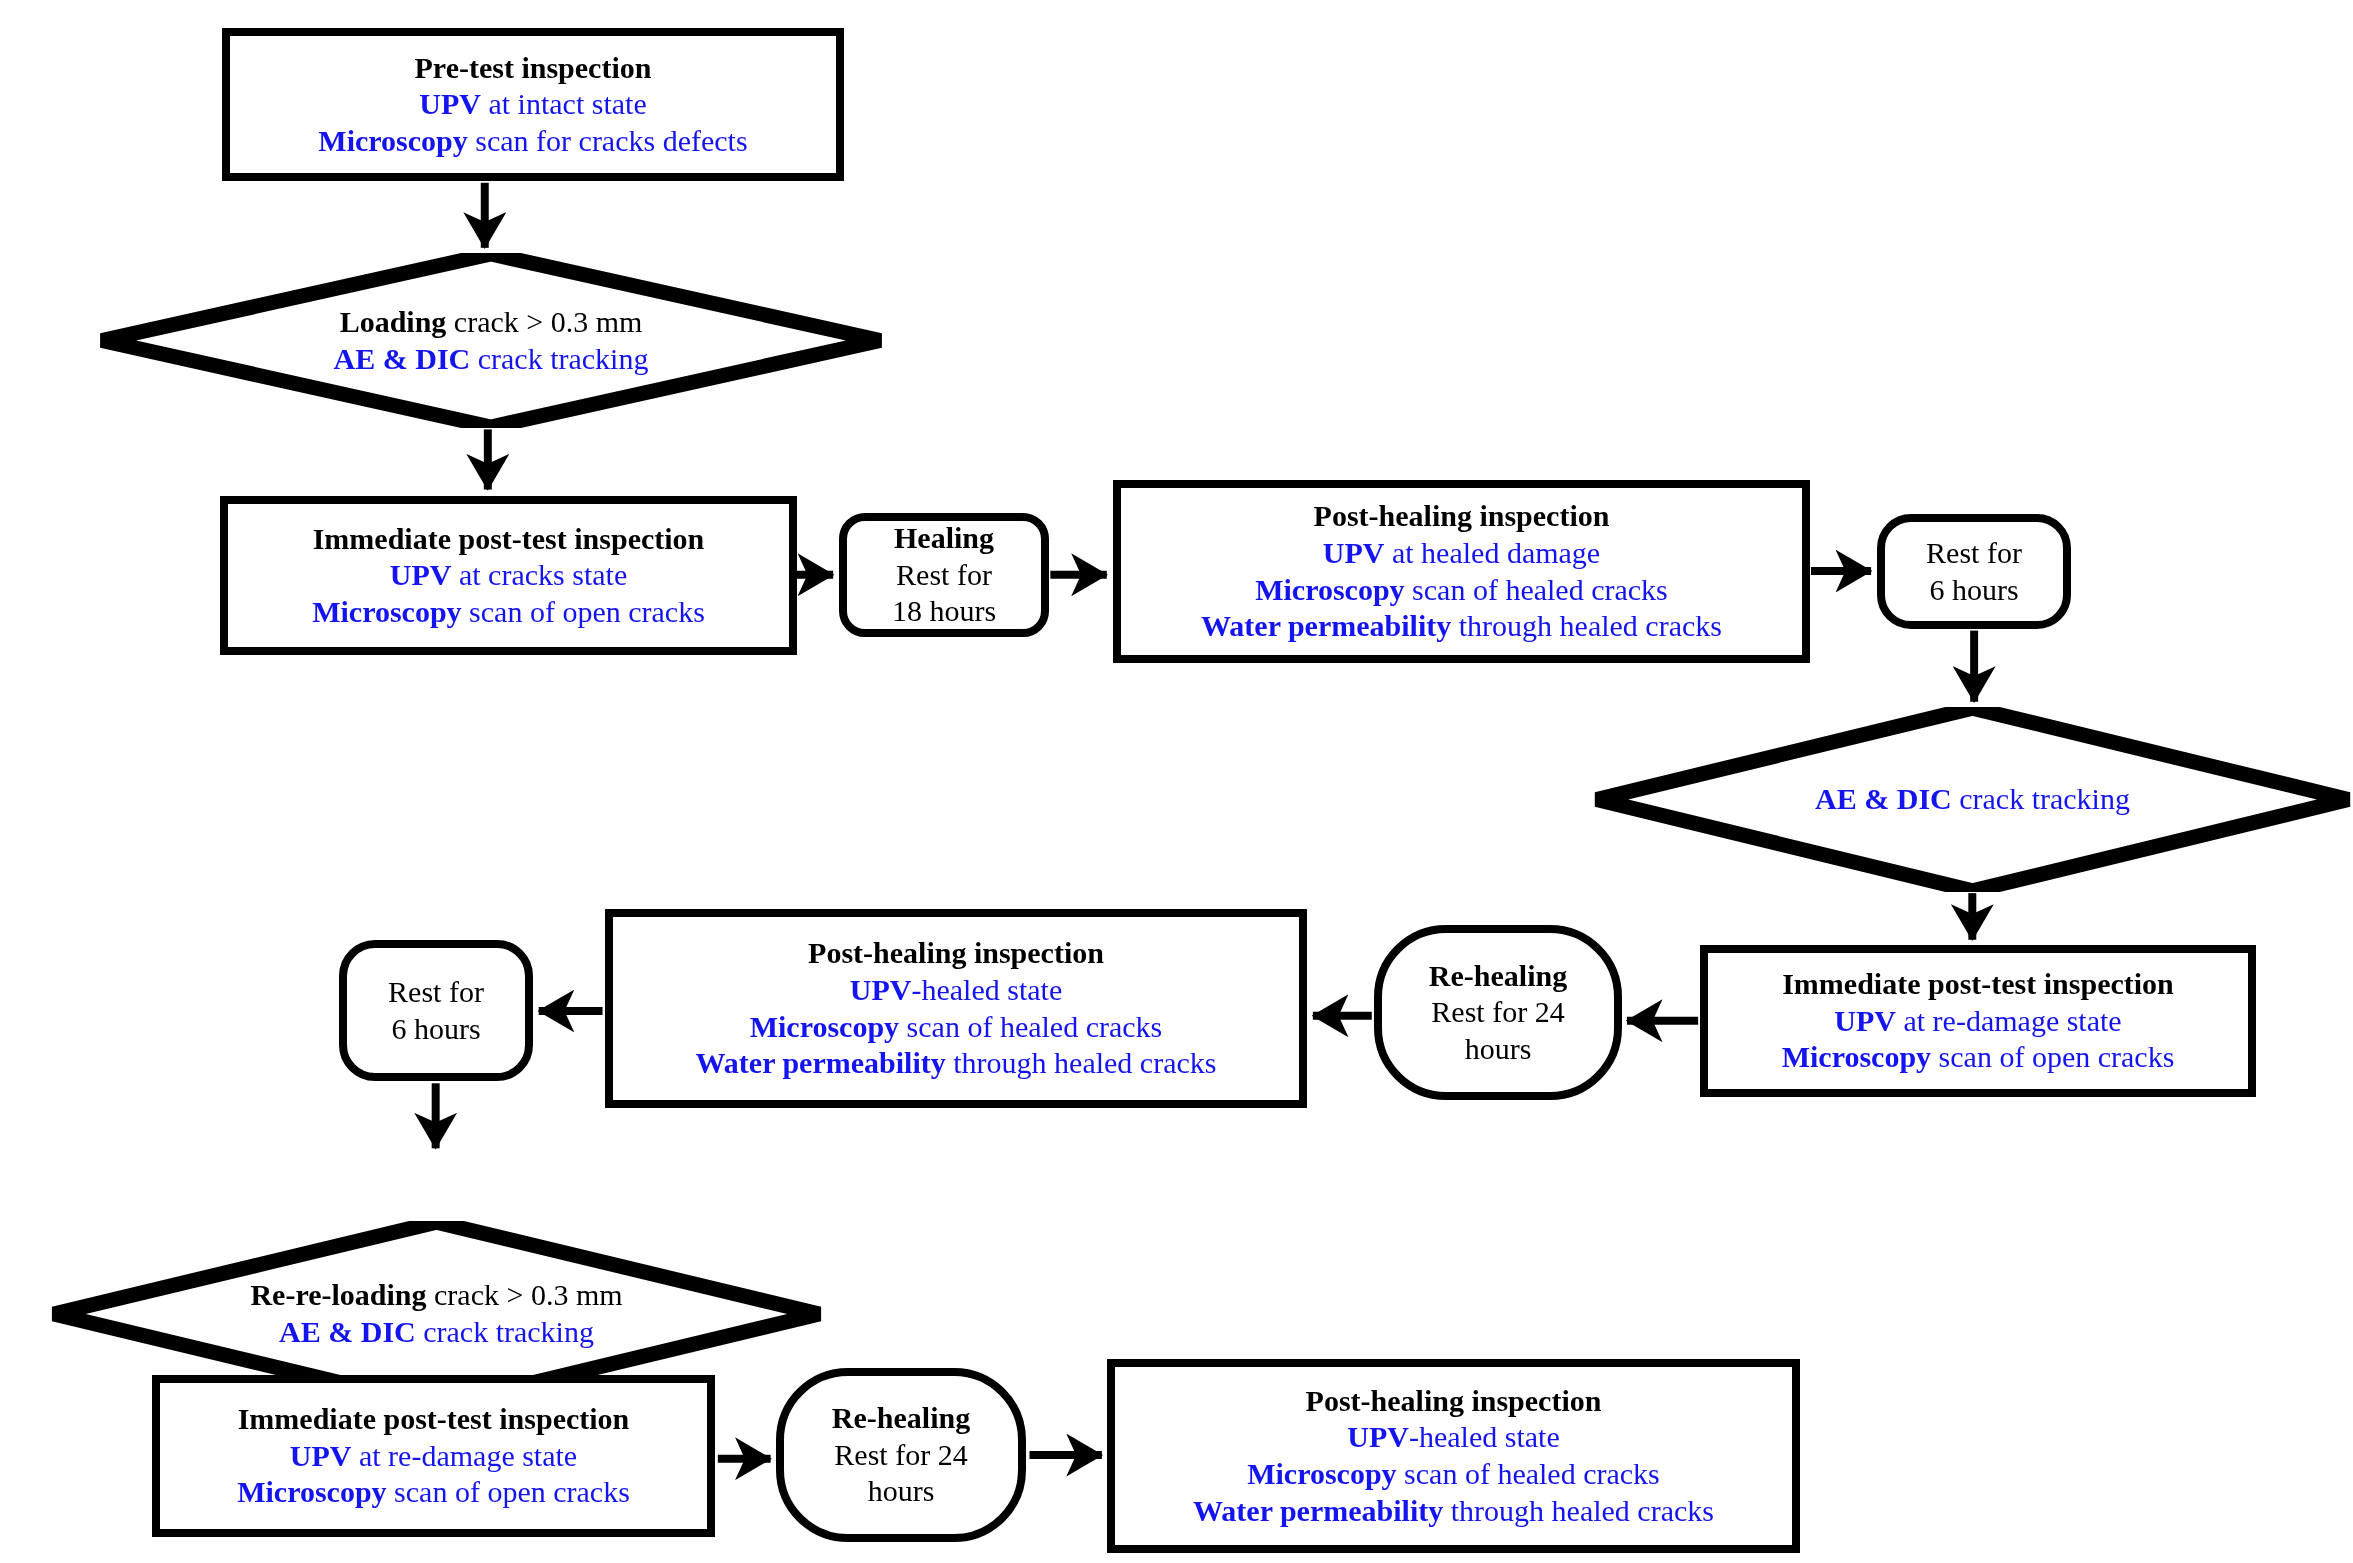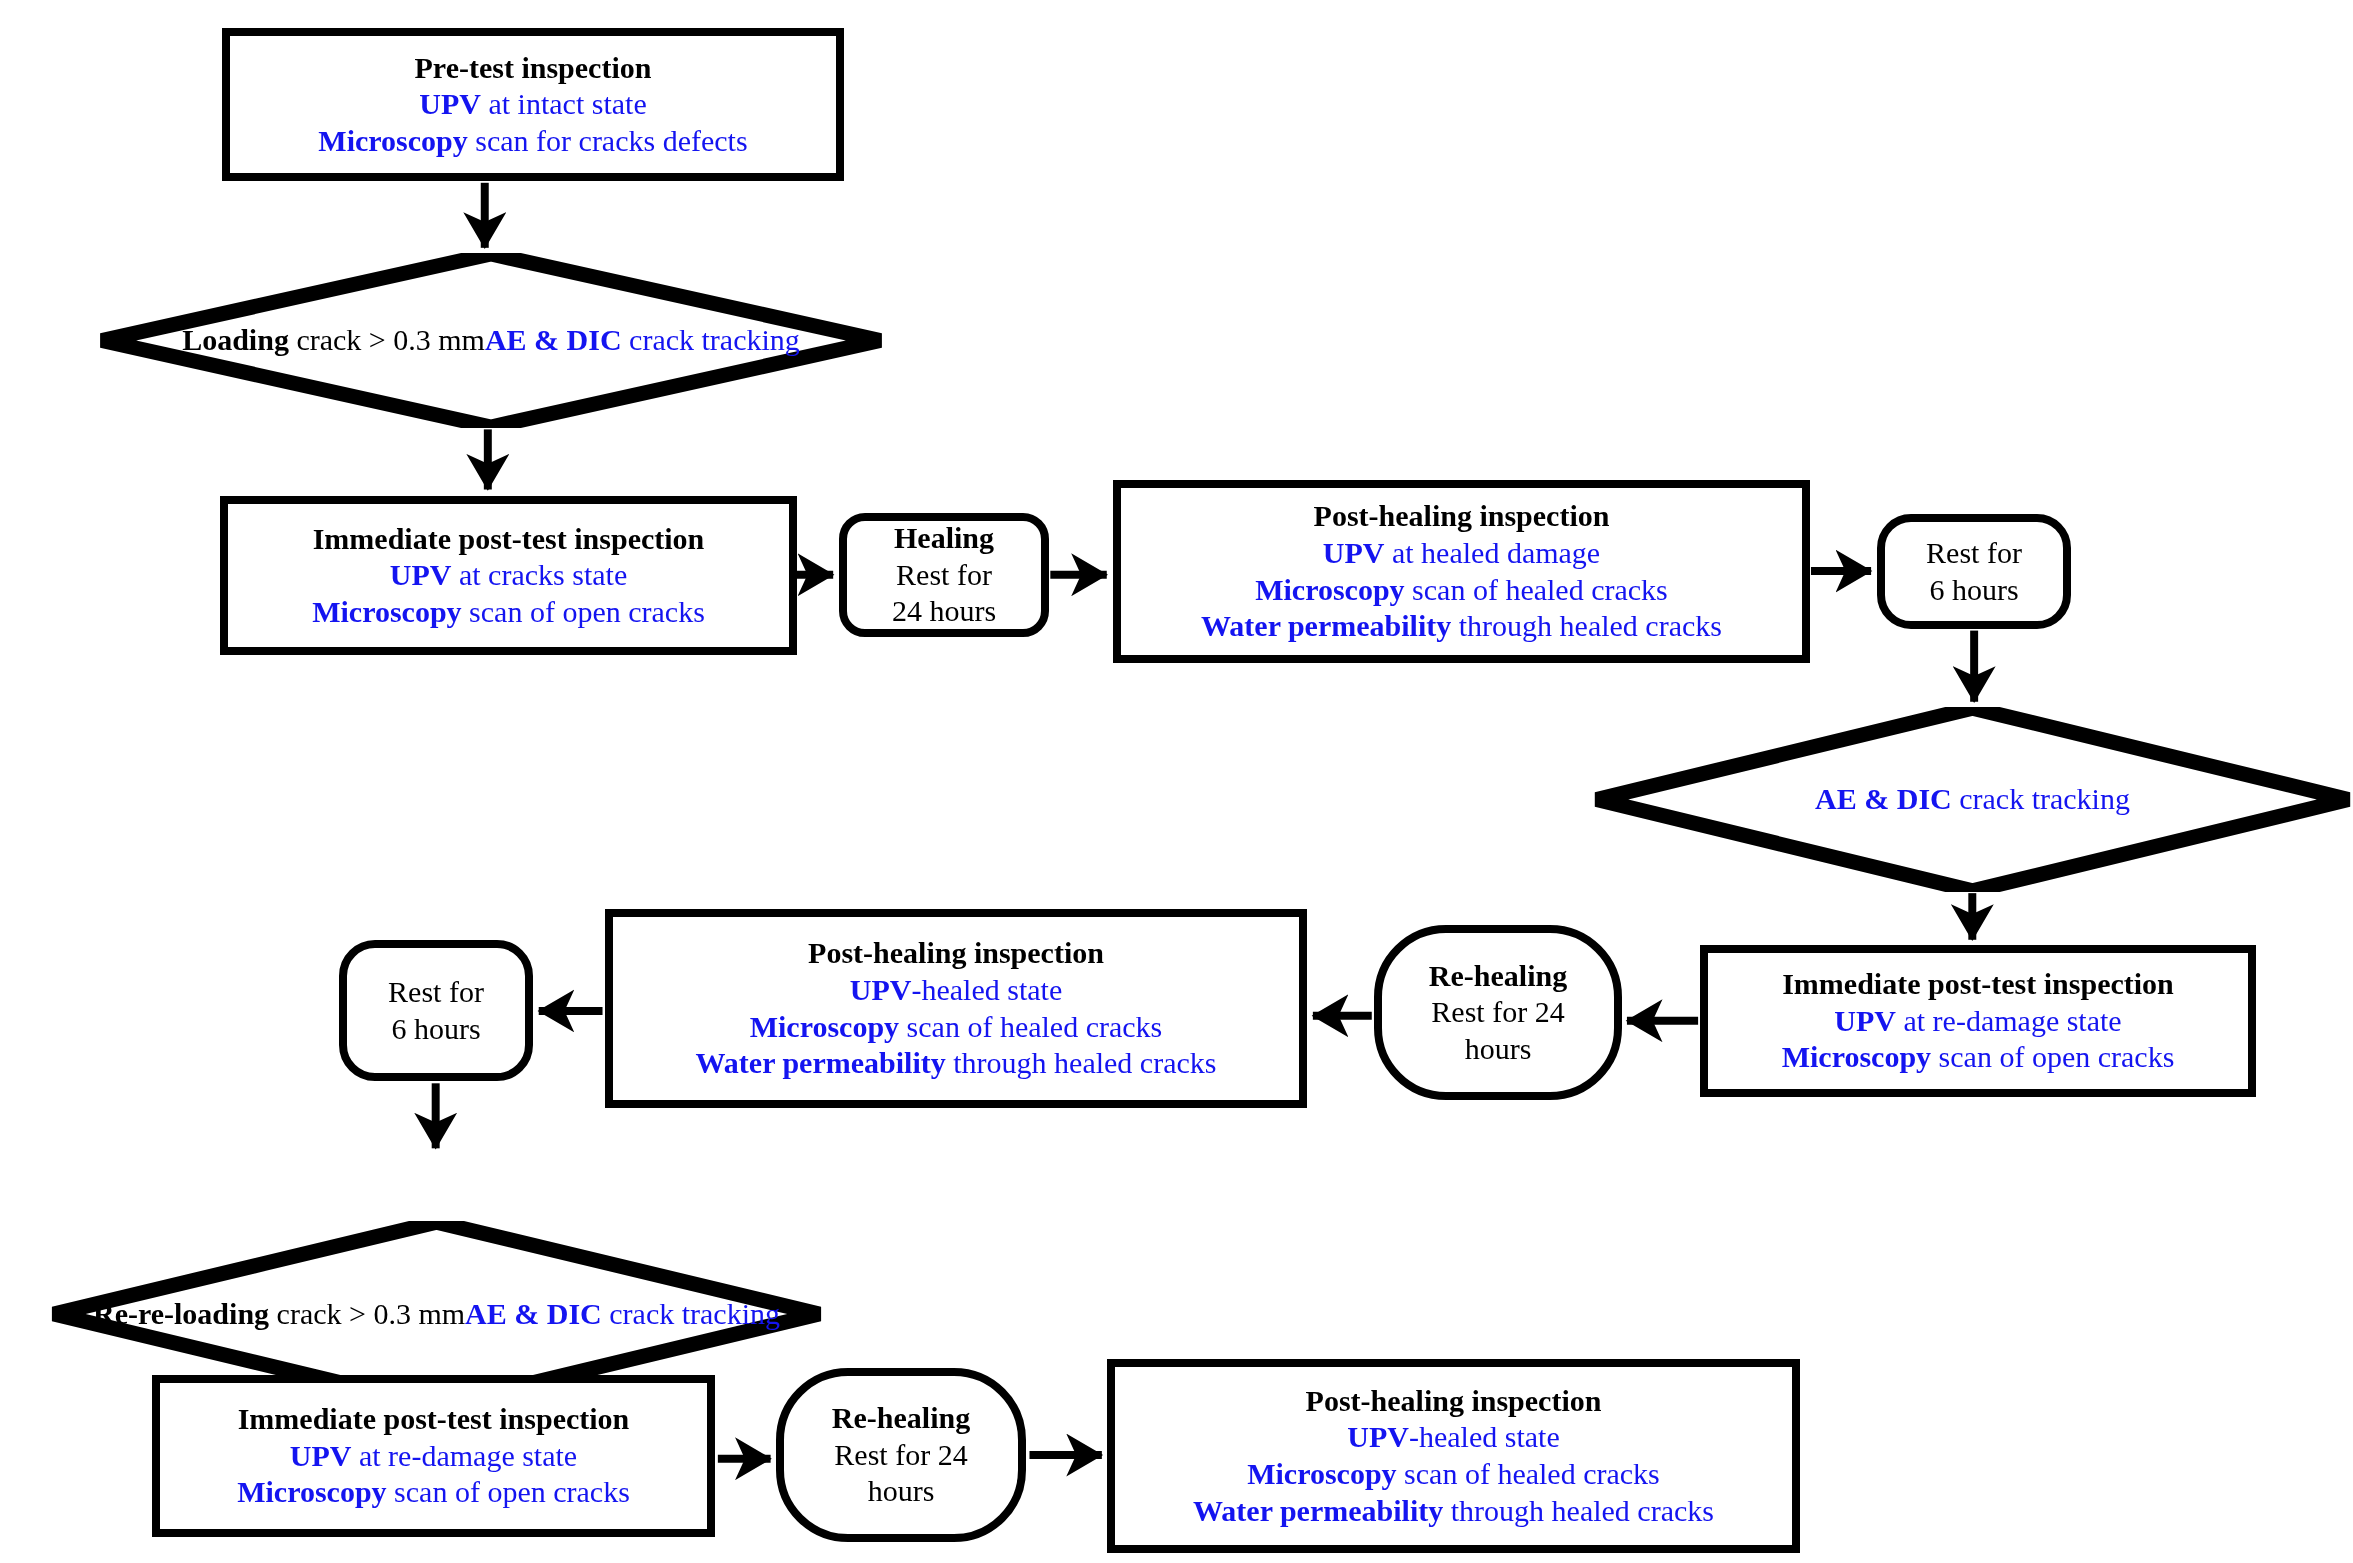--- a/index.html
+++ b/index.html
@@ -14,21 +14,21 @@
     text-align:center;font-size:30px;line-height:1.22;
   }
   .rect{border:8px solid var(--ink);background:var(--bg);}
   .rounded{border:8.6px solid var(--ink);background:var(--bg);}
   .b{font-weight:700;}
   .blue{color:var(--accent);}
   .ln{white-space:nowrap;}
   .diamond{background:transparent;border:none;}
   .diamond>svg{position:absolute;left:0;top:0;width:100%;height:100%;}
   .dia{fill:var(--bg);stroke:var(--ink);stroke-width:15;vector-effect:non-scaling-stroke;}
-  .dtext{position:relative;display:flex;flex-direction:row;justify-content:center;align-items:center;}
+  .dtext{position:relative;display:flex;flex-direction:column;justify-content:center;align-items:center;}
   #wires{position:absolute;left:0;top:0;pointer-events:none;}
   #wires line{stroke:var(--ink);stroke-width:13;}
   #ah path{fill:var(--ink);}
 </style>
 </head>
 <body>
 
 <div id="canvas">
 
   <svg id="wires" width="2354" height="1563" viewBox="0 0 3837 2548">
@@ -71,21 +71,21 @@
 
   <div class="node rect" style="left:220px;top:496px;width:577px;height:159px">
     <div class="ln b">Immediate post-test inspection</div>
     <div class="ln blue"><span class="b">UPV</span><span> at cracks state</span></div>
     <div class="ln blue"><span class="b">Microscopy</span><span> scan of open cracks</span></div>
   </div>
 
   <div class="node rounded" style="left:839px;top:513px;width:210px;height:124px;border-radius:26px">
     <div class="ln b">Healing</div>
     <div class="ln">Rest for</div>
-    <div class="ln">24 hours</div>
+    <div class="ln">18 hours</div>
   </div>
 
   <div class="node rect" style="left:1113px;top:480px;width:697px;height:183px">
     <div class="ln b">Post-healing inspection</div>
     <div class="ln blue"><span class="b">UPV</span><span> at healed damage</span></div>
     <div class="ln blue"><span class="b">Microscopy</span><span> scan of healed cracks</span></div>
     <div class="ln blue"><span class="b">Water permeability</span><span> through healed cracks</span></div>
   </div>
 
   <div class="node rounded" style="left:1877px;top:514px;width:194px;height:115px;border-radius:34px">

